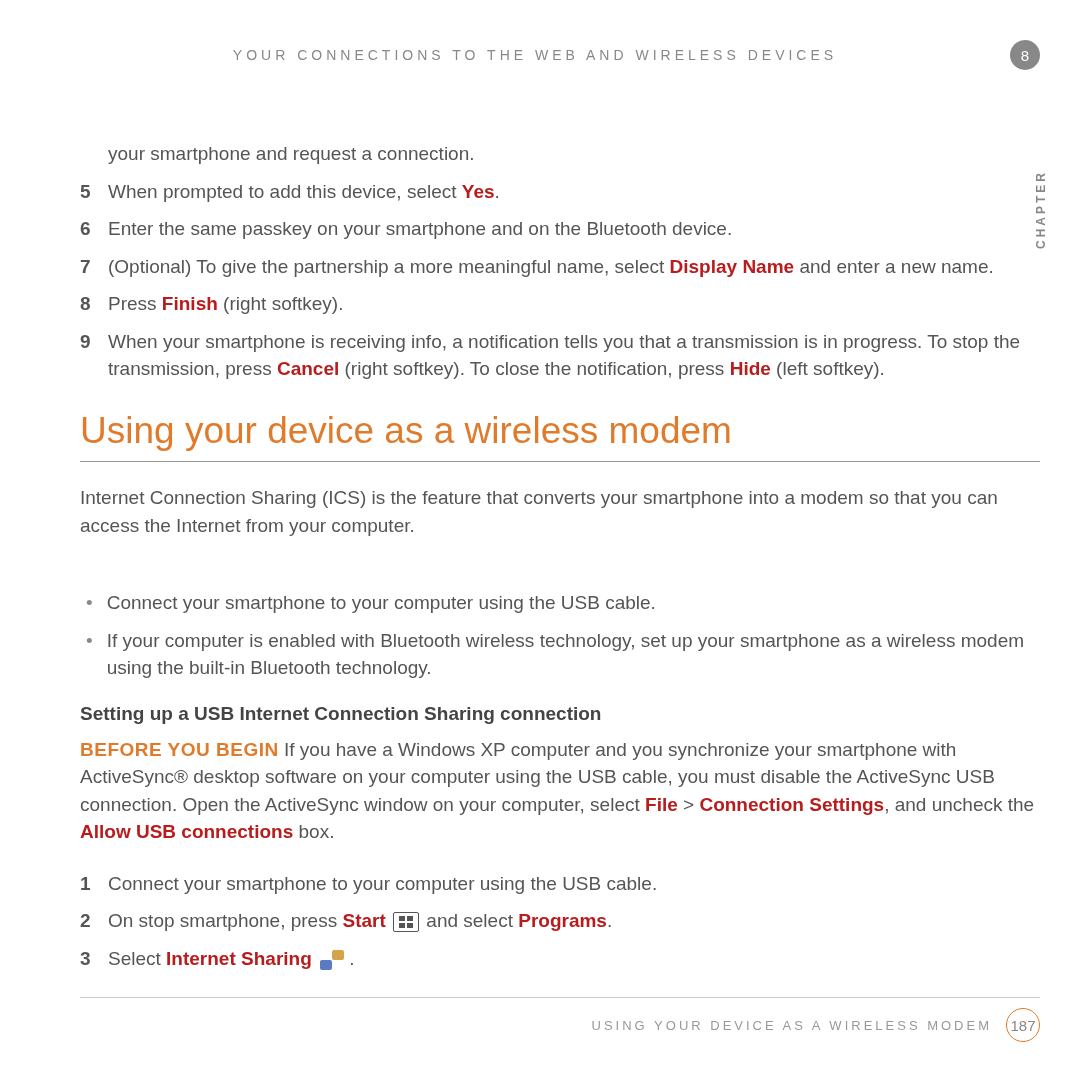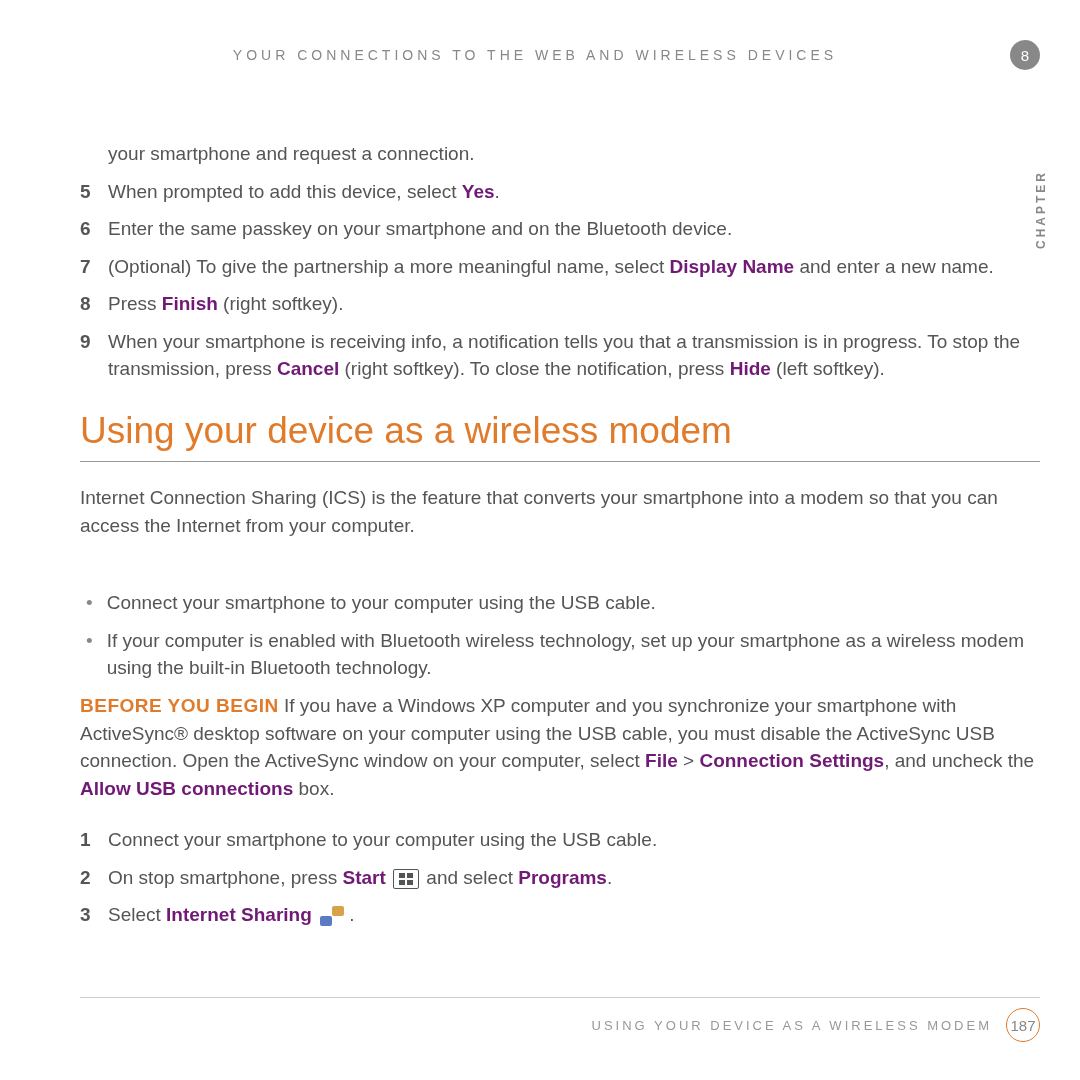--- a/index.html
+++ b/index.html
@@ -11,21 +11,21 @@
   .chapter-side { position: absolute; right: 46px; top: 170px; transform: rotate(-90deg); transform-origin: right top; letter-spacing: 3px; font-size: 12px; font-weight: bold; color: #888; }
   .content { display: flex; gap: 40px; margin-top: 100px; flex-direction: column; }
   .col { flex: 1; font-size: 19px; line-height: 1.45; color: #555; }
   .col p { margin-bottom: 10px; }
   .num-item { display: flex; gap: 14px; margin-bottom: 10px; }
   .num-item .num { font-weight: bold; color: #555; min-width: 14px; }
   .num-item .body { flex: 1; }
   .bullet-item { display: flex; gap: 14px; margin-bottom: 10px; padding-left: 6px; }
   .bullet-item .dot { color: #888; }
   .bullet-item .body { flex: 1; }
-  b { font-weight: bold; color: #701a75; }
+  b { font-weight: bold; color: #b91c1c; }
   .big-heading { font-size: 37px; color: #e07b2c; font-weight: normal; line-height: 1.2; margin: 26px 0 10px 0; }
   .underline { border-bottom: 1px solid #999; padding-bottom: 8px; margin-bottom: 22px; }
   .sub-heading { font-weight: bold; color: #444; font-size: 19px; margin: 18px 0 8px 0; }
   .before-begin { color: #e07b2c; font-weight: bold; letter-spacing: 0.5px; }
   .inline-icon { display: inline-flex; vertical-align: middle; width: 26px; height: 20px; border: 1px solid #555; border-radius: 2px; align-items: center; justify-content: center; margin: 0 2px; }
   .win-flag { display:inline-block; width:14px; height:12px; position:relative; }
   .win-flag span { position:absolute; width:6px; height:5px; background:#555; }
   .win-flag .a{top:0;left:0} .win-flag .b{top:0;left:8px} .win-flag .c{top:7px;left:0} .win-flag .d{top:7px;left:8px}
   .share-icon { display:inline-block; width:24px; height:20px; vertical-align:middle; position:relative; margin-left:3px; }
   .share-icon::before { content:""; position:absolute; left:0; bottom:0; width:12px; height:10px; background:#5a7bc4; border-radius:2px; }
@@ -92,20 +92,21 @@
 
       <div class="bullet-item">
         <div class="dot">•</div>
         <div class="body">Connect your smartphone to your computer using the USB cable.</div>
       </div>
       <div class="bullet-item">
         <div class="dot">•</div>
         <div class="body">If your computer is enabled with Bluetooth wireless technology, set up your smartphone as a wireless modem using the built-in Bluetooth technology.</div>
       </div>
 
+      <div class="sub-heading">Setting up a USB Internet Connection Sharing connection</div>
 
       <p>
         <span class="before-begin">BEFORE YOU BEGIN</span><span>  If you have a Windows XP computer and you synchronize your smartphone with ActiveSync® desktop software on your computer using the USB cable, you must disable the ActiveSync USB connection. Open the ActiveSync window on your computer, select </span><b>File</b><span> &gt; </span><b>Connection Settings</b><span>, and uncheck the </span><b>Allow USB connections</b><span> box.</span>
       </p>
 
       <div style="height:14px"></div>
 
       <div class="num-item">
         <div class="num">1</div>
         <div class="body">Connect your smartphone to your computer using the USB cable.</div>

